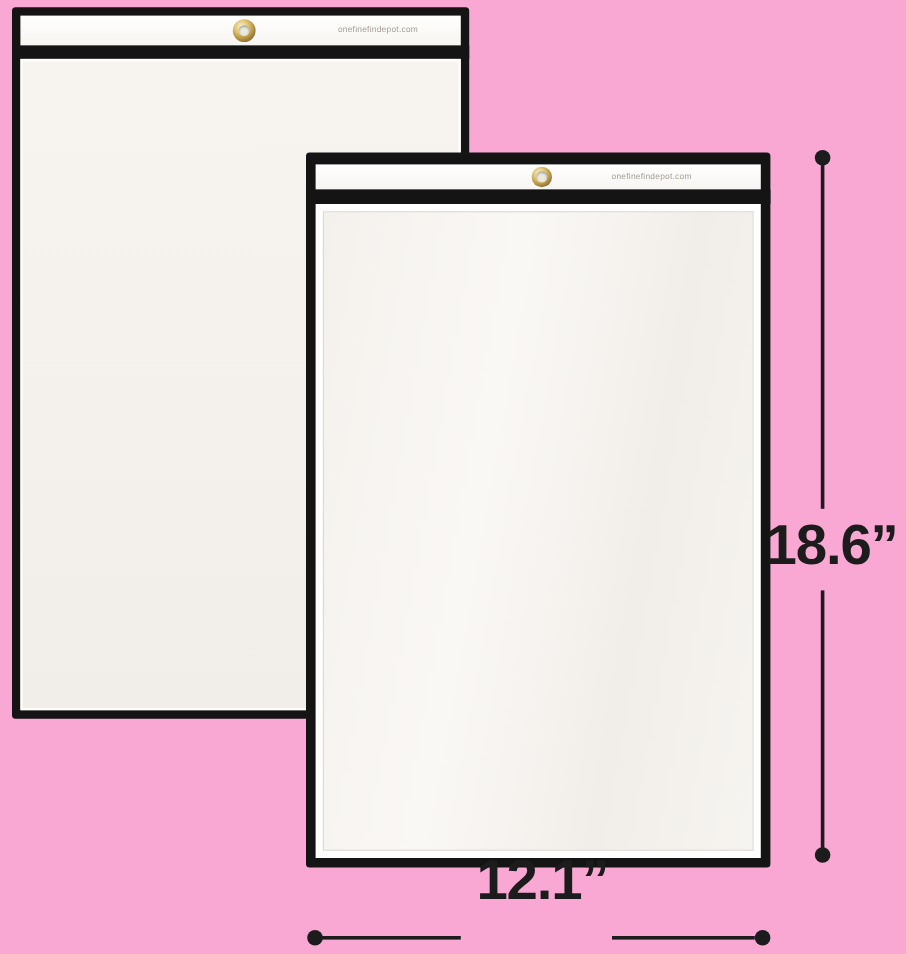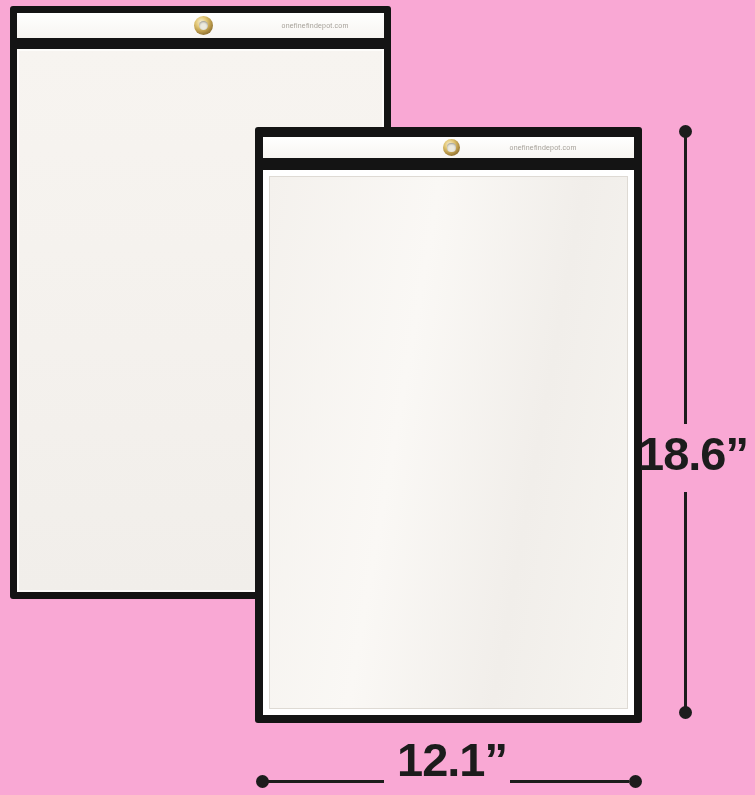--- a/index.html
+++ b/index.html
@@ -98,18 +98,18 @@
     <div class="dim-dot" style="left:679px; top:125px;"></div>
     <div class="dim-vseg" style="left:684px; top:136px; height:288px;"></div>
     <div class="dim-label" style="left:618px; top:430px; width:150px;">18.6”</div>
     <div class="dim-vseg" style="left:684px; top:492px; height:216px;"></div>
     <div class="dim-dot" style="left:679px; top:706px;"></div>
   </div>
 
   <div class="dim">
     <div class="dim-dot" style="left:256px; top:775px;"></div>
     <div class="dim-hseg" style="left:268px; top:780px; width:116px;"></div>
-    <div class="dim-label" style="left:392px; top:736px; width:120px;">12.1”</div>
+    <div class="dim-label" style="left:392px; top:709px; width:120px;">12.1”</div>
     <div class="dim-hseg" style="left:510px; top:780px; width:119px;"></div>
     <div class="dim-dot" style="left:629px; top:775px;"></div>
   </div>
 
 </div>
 
 </body></html>

